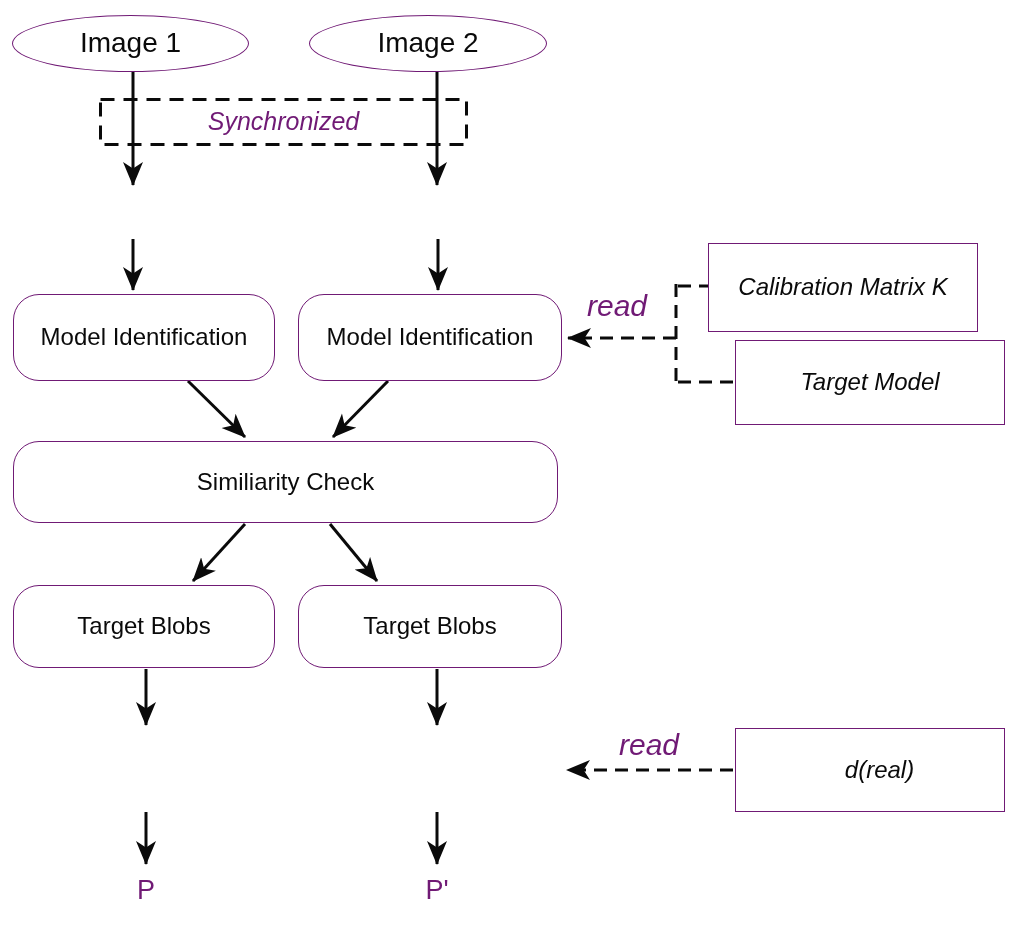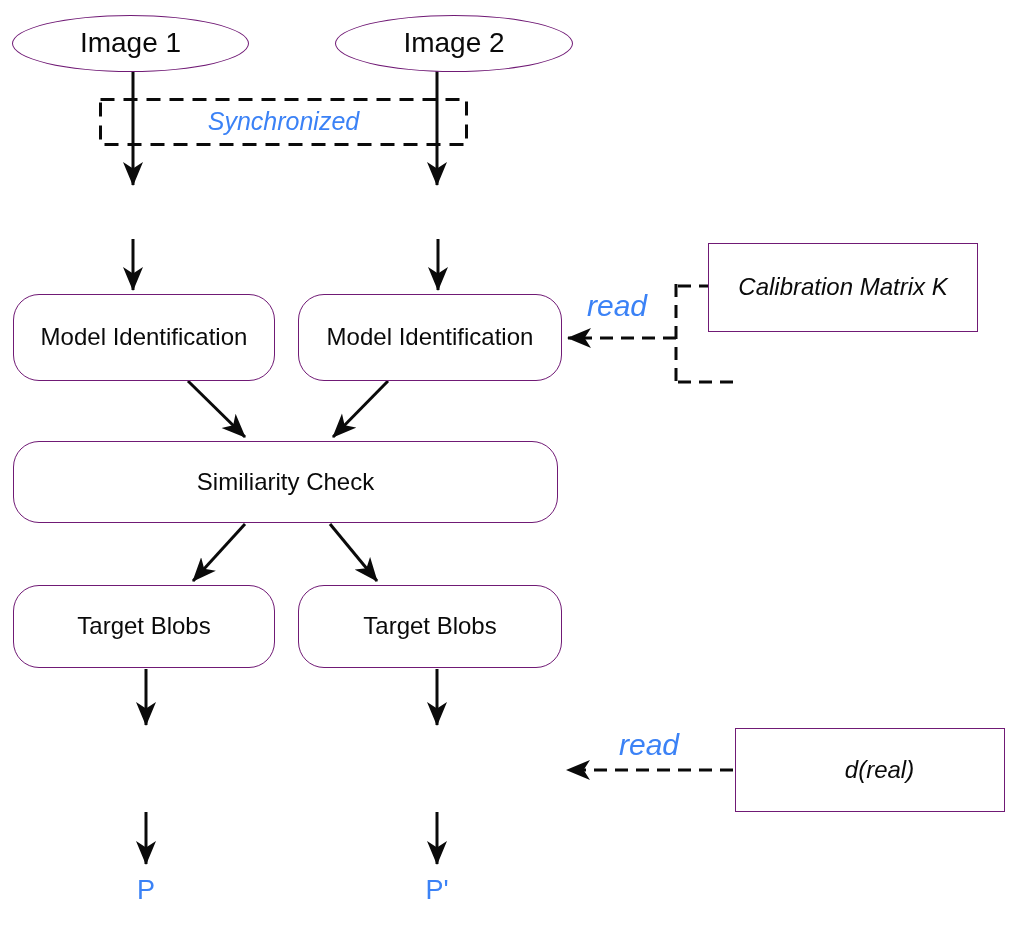--- a/index.html
+++ b/index.html
@@ -37,21 +37,21 @@
   }
   .rounded { border-radius: 26px; }
   .ellipse { border-radius: 50%; font-size: 28px; }
   .filled  { background: #cbcbcb; }
   .floating-label {
     position: absolute;
     display: flex;
     align-items: center;
     justify-content: center;
     font-size: 24px;
-    color: #3b82f6;
+    color: #701a75;
     text-align: center;
     white-space: nowrap;
   }
   .italic { font-style: italic; }
   .output-label { font-size: 27px; }
   .read-label { font-size: 30px; }
   .sync-label { font-size: 25px; }
 </style>
 </head>
 <body>
@@ -82,35 +82,36 @@
 
     <path d="M733 286 L676 286" stroke="#0a0a0a" stroke-width="3" fill="none" stroke-dasharray="13 8"></path>
     <path d="M676 284 L676 384" stroke="#0a0a0a" stroke-width="3" fill="none" stroke-dasharray="13 8"></path>
     <path d="M733 382 L676 382" stroke="#0a0a0a" stroke-width="3" fill="none" stroke-dasharray="13 8"></path>
     <path d="M676 338 L568 338" stroke="#0a0a0a" stroke-width="3" fill="none" stroke-dasharray="13 8" marker-end="url(#ah)"></path>
 
     <path d="M733 770 L567 770" stroke="#0a0a0a" stroke-width="3" fill="none" stroke-dasharray="13 8" marker-end="url(#ah)"></path>
   </svg>
 
   <div class="node ellipse" style="left:12px; top:15px; width:237px; height:57px;">Image 1</div>
-  <div class="node ellipse" style="left:335px; top:15px; width:238px; height:57px;">Image 2</div>
+  <div class="node ellipse" style="left:309px; top:15px; width:238px; height:57px;">Image 2</div>
 
   <div class="floating-label italic sync-label" style="left:99px; top:98px; width:369px; height:47px;">Synchronized</div>
 
 
   <div class="node rounded" style="left:13px; top:294px; width:262px; height:87px;">Model Identification</div>
   <div class="node rounded" style="left:298px; top:294px; width:264px; height:87px;">Model Identification</div>
 
   <div class="node rounded" style="left:13px; top:441px; width:545px; height:82px;">Similiarity Check</div>
 
   <div class="node rounded" style="left:13px; top:585px; width:262px; height:83px;">Target Blobs</div>
   <div class="node rounded" style="left:298px; top:585px; width:264px; height:83px;">Target Blobs</div>
 
 
   <div class="node italic" style="left:708px; top:243px; width:270px; height:89px;">Calibration Matrix K</div>
+  <div class="node italic" style="left:735px; top:340px; width:270px; height:85px;">Target Model</div>
   <div class="node italic" style="left:735px; top:728px; width:270px; height:84px;padding-left:19px;">d(real)</div>
 
   <div class="floating-label italic read-label" style="left:577px; top:292px; width:80px; height:28px;">read</div>
   <div class="floating-label italic read-label" style="left:609px; top:731px; width:80px; height:28px;">read</div>
 
   <div class="floating-label output-label" style="left:116px; top:872px; width:60px; height:36px;">P</div>
   <div class="floating-label output-label" style="left:407px; top:872px; width:60px; height:36px;">P'</div>
 
 </div>
 

